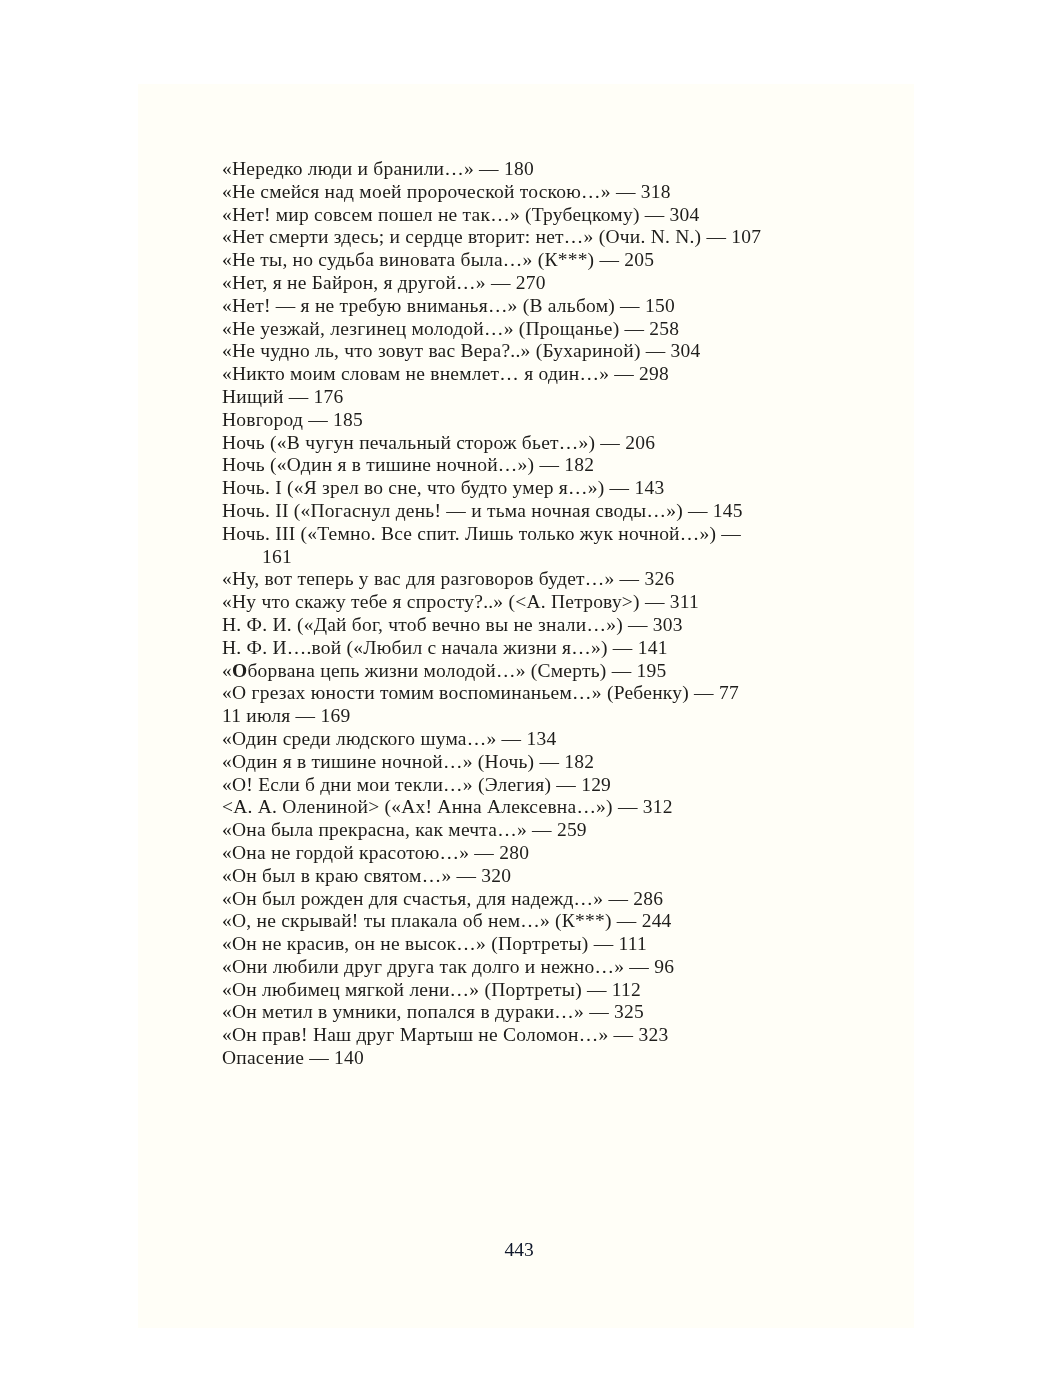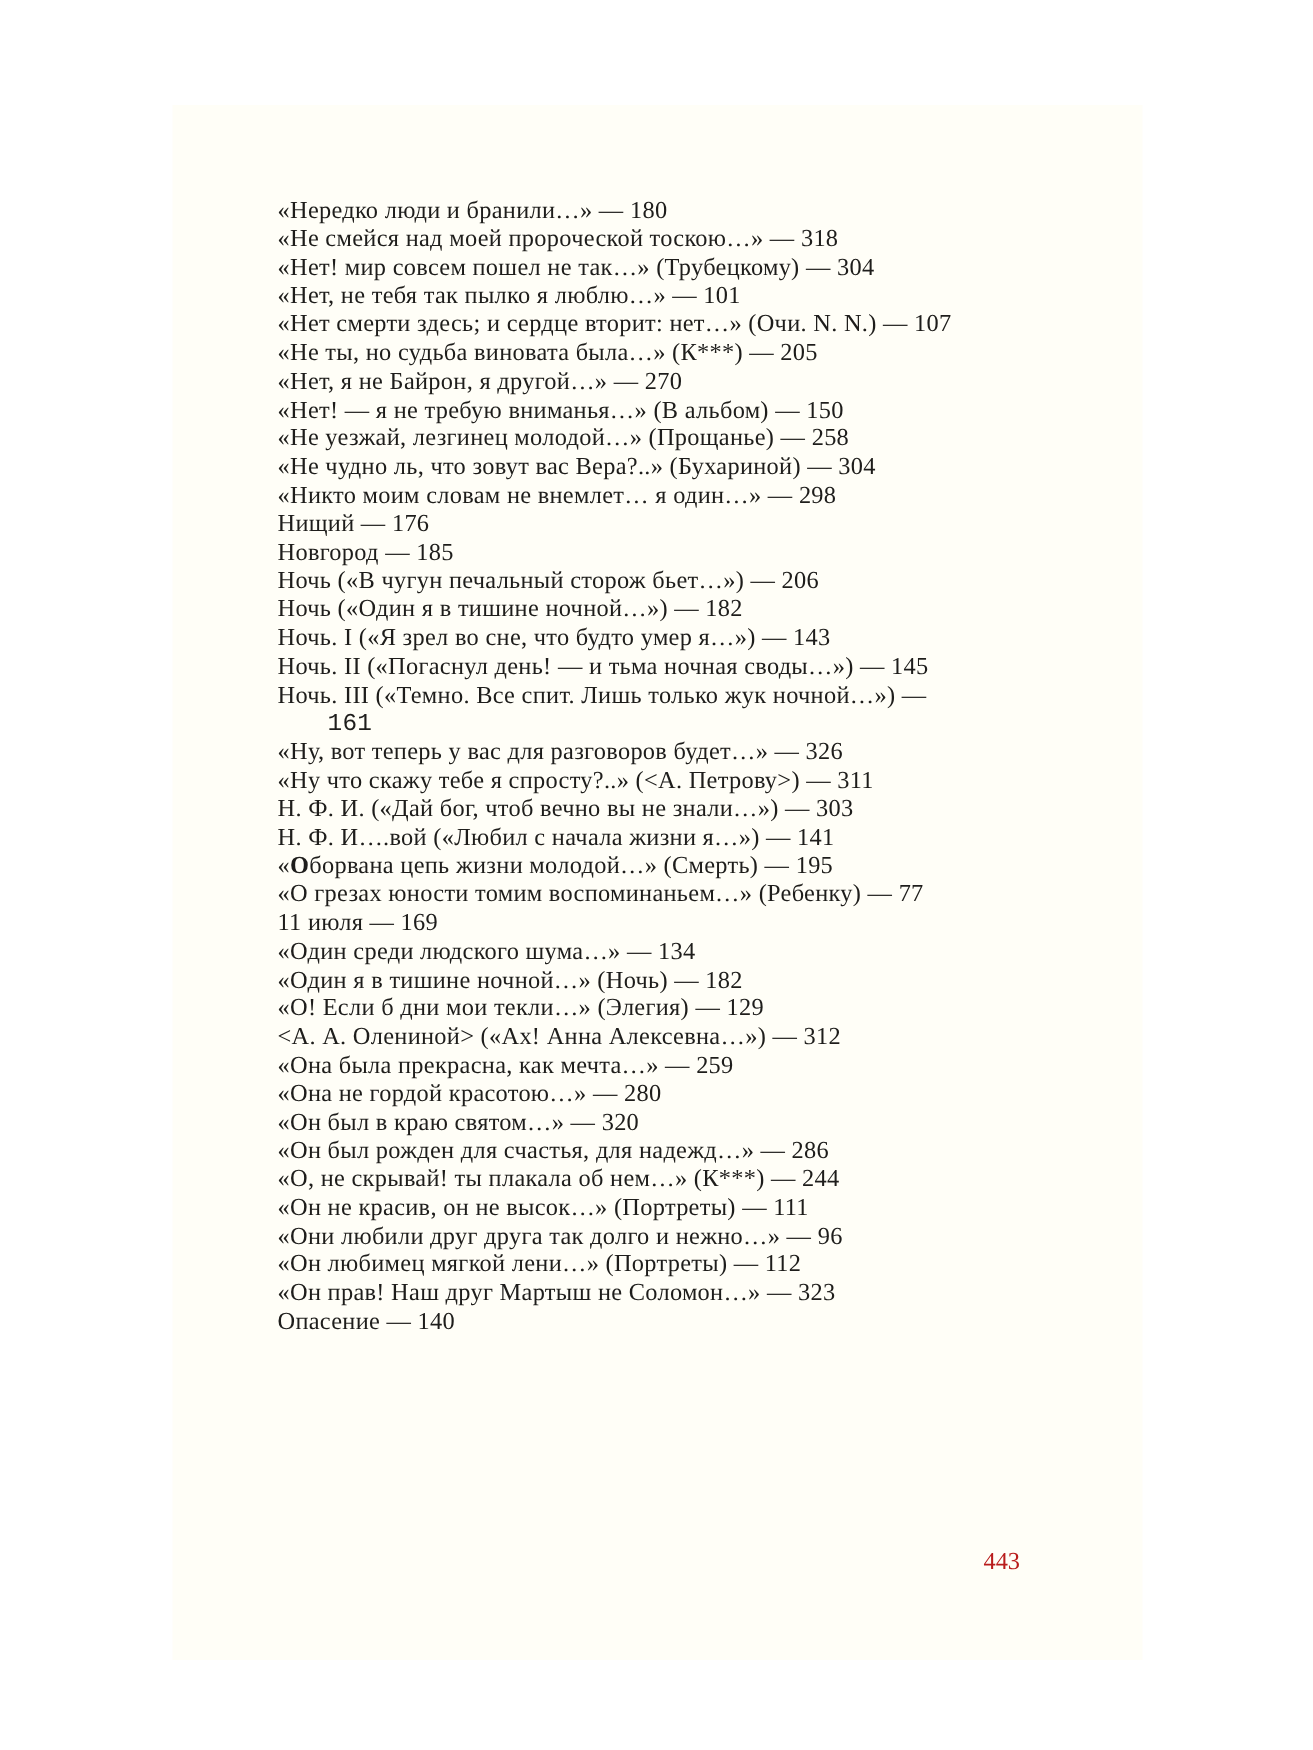--- a/index.html
+++ b/index.html
@@ -33,43 +33,41 @@
   }
   .entry {
     padding-left: 40px;
     text-indent: -40px;
     white-space: normal;
   }
   .entry b { font-weight: bold; }
   .entry-cont {
     padding-left: 40px;
     text-indent: 0;
-    font-family: Liberation Mono, monospace;
   }
   .page-number {
     position: absolute;
     left: 84px; top: 1155px;
     width: 594px;
-    text-align: right;
-    color: #b91c1c;
+    text-align: center;
+    color: #0f172a;
     font-size: 19.5px;
     line-height: 22.8px;
   }
 </style>
 </head>
 <body>
 
 <div class="canvas">
   <div class="book-page">
     <div class="index-list" id="index-list">
         <div class="index-section">
           <div class="entry">«Нередко люди и бранили…» — 180</div>
           <div class="entry">«Не смейся над моей пророческой тоскою…» — 318</div>
           <div class="entry">«Нет! мир совсем пошел не так…» (Трубецкому) — 304</div>
-          <div class="entry">«Нет, не тебя так пылко я люблю…» — 101</div>
           <div class="entry">«Нет смерти здесь; и сердце вторит: нет…» (Очи. N. N.) — 107</div>
           <div class="entry">«Не ты, но судьба виновата была…» (К***) — 205</div>
           <div class="entry">«Нет, я не Байрон, я другой…» — 270</div>
           <div class="entry">«Нет! — я не требую вниманья…» (В альбом) — 150</div>
           <div class="entry">«Не уезжай, лезгинец молодой…» (Прощанье) — 258</div>
           <div class="entry">«Не чудно ль, что зовут вас Вера?..» (Бухариной) — 304</div>
           <div class="entry">«Никто моим словам не внемлет… я один…» — 298</div>
           <div class="entry">Нищий — 176</div>
           <div class="entry">Новгород — 185</div>
           <div class="entry">Ночь («В чугун печальный сторож бьет…») — 206</div>
@@ -92,19 +90,20 @@
           <div class="entry">«О! Если б дни мои текли…» (Элегия) — 129</div>
           <div class="entry">&lt;А. А. Олениной&gt; («Ах! Анна Алексевна…») — 312</div>
           <div class="entry">«Она была прекрасна, как мечта…» — 259</div>
           <div class="entry">«Она не гордой красотою…» — 280</div>
           <div class="entry">«Он был в краю святом…» — 320</div>
           <div class="entry">«Он был рожден для счастья, для надежд…» — 286</div>
           <div class="entry">«О, не скрывай! ты плакала об нем…» (К***) — 244</div>
           <div class="entry">«Он не красив, он не высок…» (Портреты) — 111</div>
           <div class="entry">«Они любили друг друга так долго и нежно…» — 96</div>
           <div class="entry">«Он любимец мягкой лени…» (Портреты) — 112</div>
+          <div class="entry">«Он метил в умники, попался в дураки…» — 325</div>
           <div class="entry">«Он прав! Наш друг Мартыш не Соломон…» — 323</div>
           <div class="entry">Опасение — 140</div>
         </div>
       </div>
     <div class="page-number">443</div>
   </div>
 </div>
 
 </body></html>

